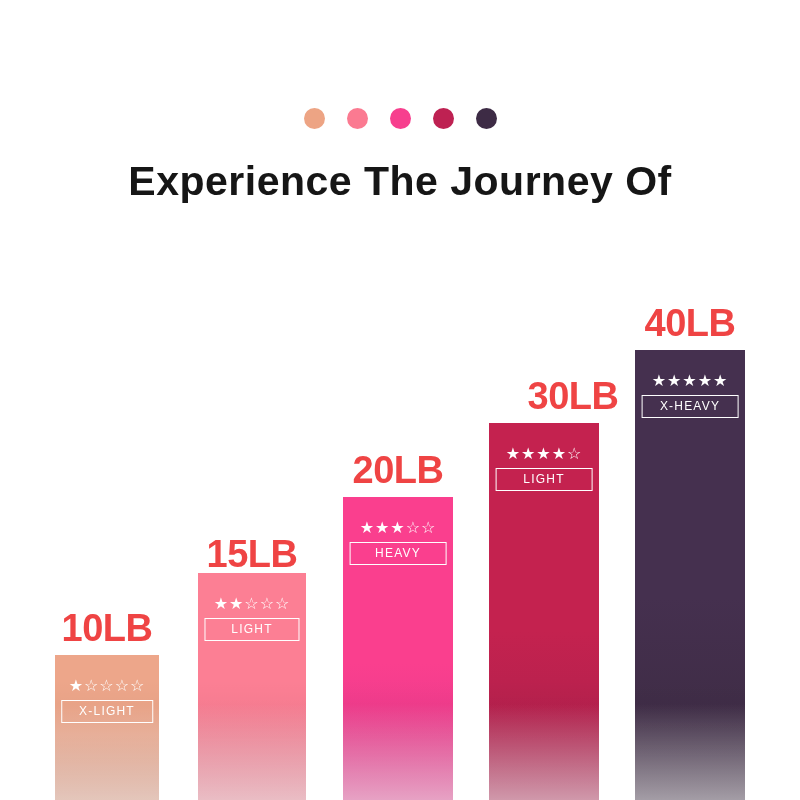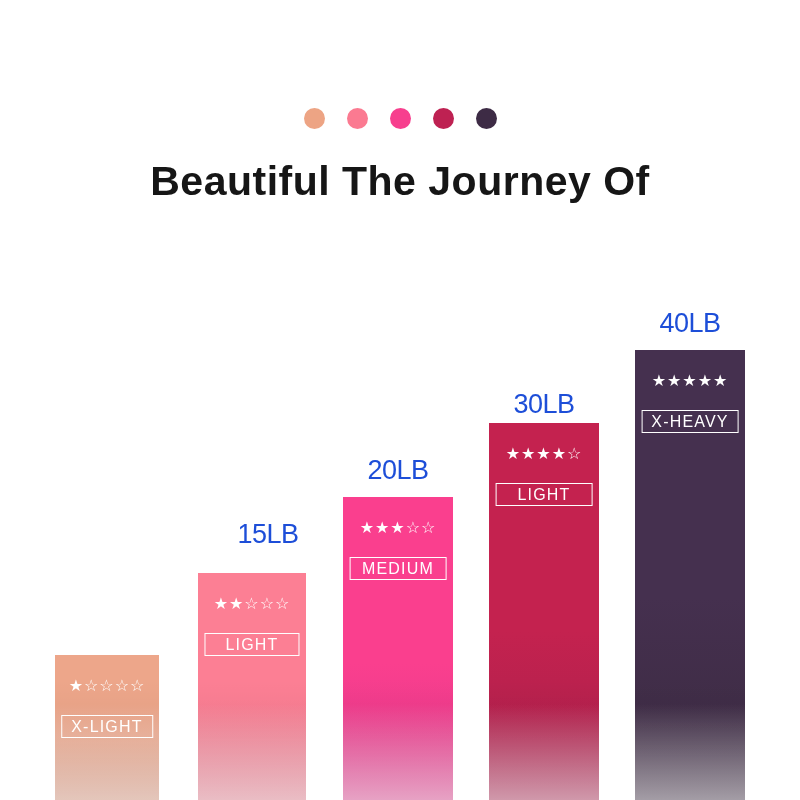--- a/index.html
+++ b/index.html
@@ -74,48 +74,48 @@
     right: 0;
     bottom: 0;
     height: 120px;
     background: linear-gradient(to bottom, rgba(0,0,0,0) 0%, rgba(0,0,0,0.10) 100%);
     pointer-events: none;
   }
   .weight-label {
     position: absolute;
     left: 50%;
     transform: translateX(-50%);
-    color: #1d4ed8;
-    font-weight: normal;
-    font-size: 27px;
+    color: #ef4444;
+    font-weight: bold;
+    font-size: 38px;
     line-height: 40px;
     white-space: nowrap;
     letter-spacing: -0.5px;
   }
   .badge {
     position: absolute;
     left: 50%;
     transform: translateX(-50%);
     width: 88%;
     text-align: center;
   }
   .stars {
     color: #ffffff;
     font-size: 16px;
     line-height: 18px;
     letter-spacing: 1px;
     white-space: nowrap;
     text-align: center;
   }
   .tag {
-    margin: 20px auto 0 auto;
+    margin: 5px auto 0 auto;
     display: block;
     border: 1.6px solid #ffffff;
     color: #ffffff;
-    font-size: 16px;
+    font-size: 12px;
     line-height: 13px;
     padding: 4px 2px 4px 2px;
     letter-spacing: 1.2px;
     text-align: center;
     white-space: nowrap;
   }
 
   
   #bottom-fade {
     position: absolute;
@@ -134,62 +134,63 @@
 
   <div id="dot-row">
     <span class="dot" style="background: rgb(237, 164, 132);"></span>
     <span class="dot" style="background: rgb(251, 122, 145);"></span>
     <span class="dot" style="background: rgb(247, 63, 142);"></span>
     <span class="dot" style="background: rgb(190, 33, 82);"></span>
     <span class="dot" style="background: rgb(61, 43, 69);"></span>
   </div>
 
   <div id="headline">
-    <span class="hl-line">Beautiful The Journey Of</span>
+    <span class="hl-line">Experience The Journey Of</span>
   </div>
 
   <div id="chart">
       <div class="bar-group" style="left: 55px; width: 104px; height: 145px;">
         <div class="bar" style="height: 145px; background: linear-gradient(rgb(237, 166, 138) 0%, rgb(237, 166, 138) 55%, rgb(217, 143, 116) 100%);">
           <div class="bar-sheen"></div>
           <div class="badge" style="top: 22px;">
             <div class="stars">★☆☆☆☆</div>
             <span class="tag">X-LIGHT</span>
           </div>
         </div>
+        <div class="weight-label" style="bottom: 152px;">10LB</div>
       </div>
       <div class="bar-group" style="left: 198px; width: 108px; height: 227px;">
         <div class="bar" style="height: 227px; background: linear-gradient(rgb(252, 127, 148) 0%, rgb(252, 127, 148) 55%, rgb(232, 121, 140) 100%);">
           <div class="bar-sheen"></div>
           <div class="badge" style="top: 22px;">
             <div class="stars">★★☆☆☆</div>
             <span class="tag">LIGHT</span>
           </div>
         </div>
-        <div class="weight-label" style="bottom: 246px; margin-left: 16px;">15LB</div>
+        <div class="weight-label" style="bottom: 226px;">15LB</div>
       </div>
       <div class="bar-group" style="left: 343px; width: 110px; height: 303px;">
         <div class="bar" style="height: 303px; background: linear-gradient(rgb(250, 63, 142) 0%, rgb(250, 63, 142) 55%, rgb(224, 54, 139) 100%);">
           <div class="bar-sheen"></div>
           <div class="badge" style="top: 22px;">
             <div class="stars">★★★☆☆</div>
-            <span class="tag">MEDIUM</span>
+            <span class="tag">HEAVY</span>
           </div>
         </div>
         <div class="weight-label" style="bottom: 310px; margin-top: 28px;">20LB</div>
       </div>
       <div class="bar-group" style="left: 489px; width: 110px; height: 377px;">
         <div class="bar" style="height: 377px; background: linear-gradient(rgb(196, 34, 79) 0%, rgb(196, 34, 79) 55%, rgb(168, 31, 76) 100%);">
           <div class="bar-sheen"></div>
           <div class="badge" style="top: 22px;">
             <div class="stars">★★★★☆</div>
             <span class="tag">LIGHT</span>
           </div>
         </div>
-        <div class="weight-label" style="bottom: 376px;">30LB</div>
+        <div class="weight-label" style="bottom: 384px; margin-left: 29px;">30LB</div>
       </div>
       <div class="bar-group" style="left: 635px; width: 110px; height: 450px;">
         <div class="bar" style="height: 450px; background: linear-gradient(rgb(69, 48, 79) 0%, rgb(69, 48, 79) 55%, rgb(59, 42, 64) 100%);">
           <div class="bar-sheen"></div>
           <div class="badge" style="top: 22px;">
             <div class="stars">★★★★★</div>
             <span class="tag">X-HEAVY</span>
           </div>
         </div>
         <div class="weight-label" style="bottom: 457px;">40LB</div>

